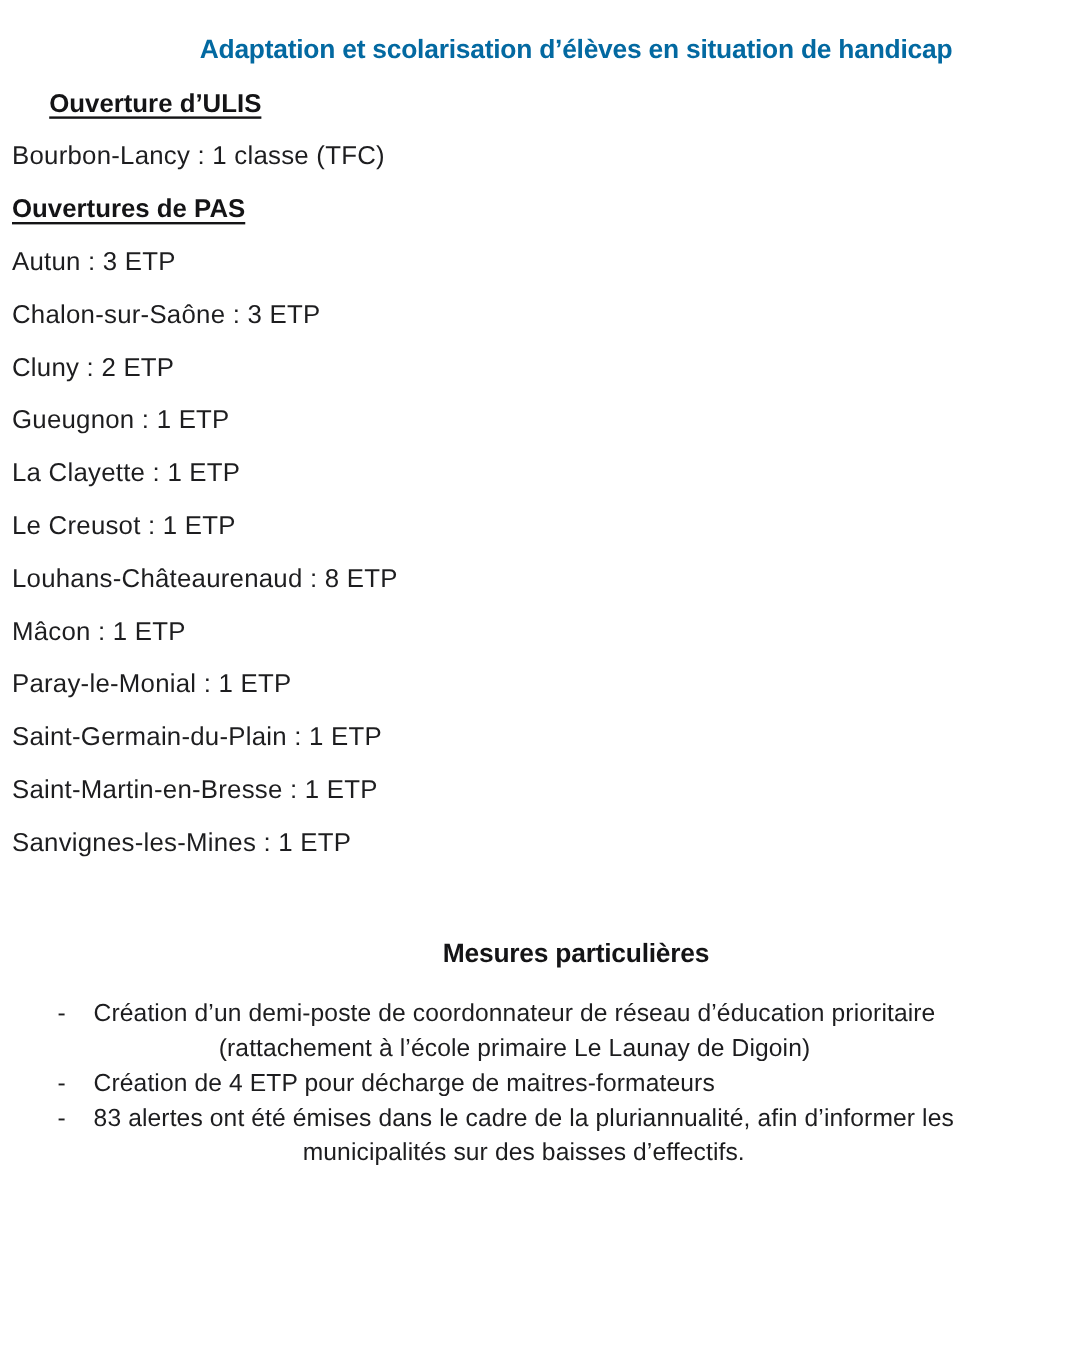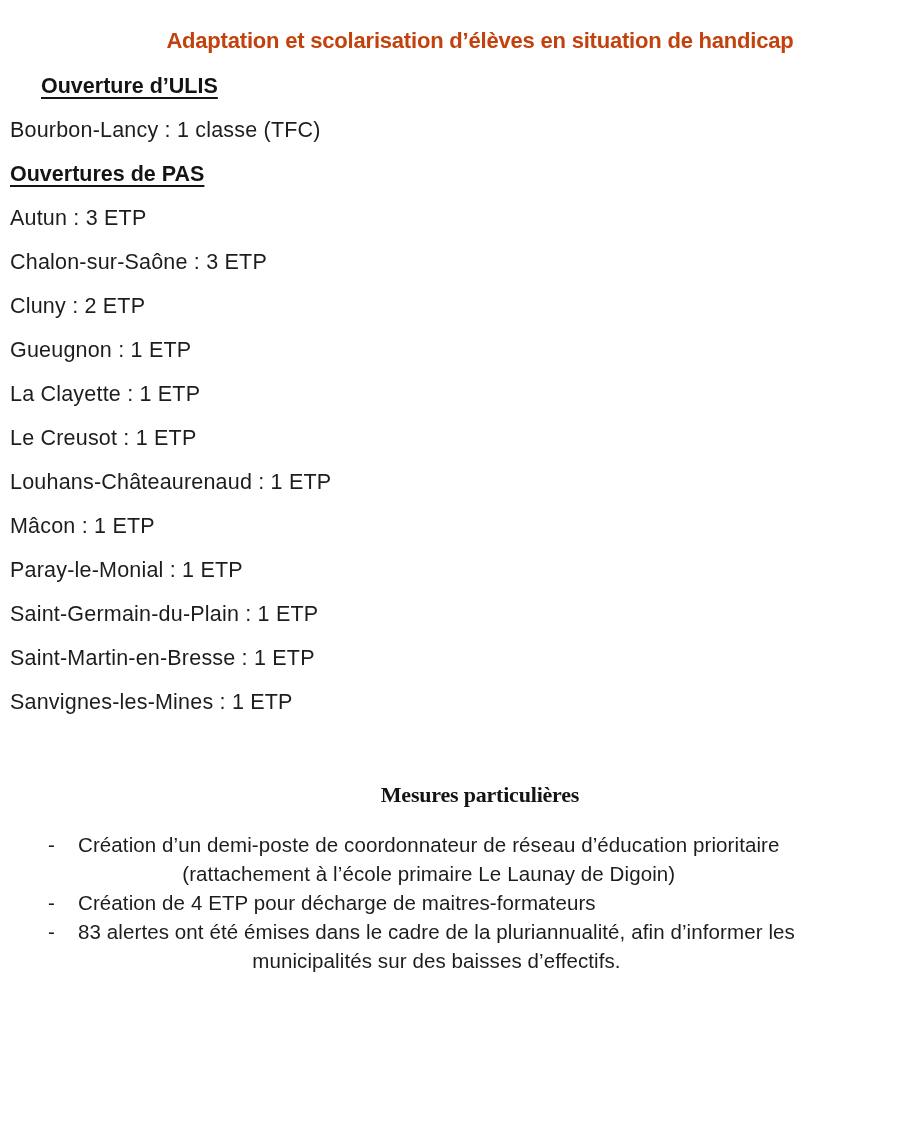--- a/index.html
+++ b/index.html
@@ -12,21 +12,21 @@
     font-family: "Liberation Sans", sans-serif;
     color: #1d1d1f;
   }
   .doc-title {
     margin: 28px 0 0 60px;
     text-align: center;
     font-size: 22px;
     line-height: 26px;
     font-weight: bold;
     letter-spacing: -0.2px;
-    color: #c2410c;
+    color: #0369a1;
   }
   .sec-heading {
     margin-left: 10px;
     height: 44px;
     line-height: 44px;
     font-size: 21.5px;
     font-weight: bold;
     color: #141416;
     white-space: pre;
   }
@@ -45,21 +45,20 @@
     white-space: pre;
   }
   .measures-title {
     margin: 58px 0 0 60px;
     text-align: center;
     font-size: 22px;
     line-height: 26px;
     font-weight: bold;
     letter-spacing: -0.2px;
     color: #141416;
-    font-family: Liberation Serif, serif;
   }
   .bullets {
     margin: 22px 10px 0 48px;
     font-size: 20.5px;
     line-height: 29px;
     letter-spacing: 0.1px;
   }
   .bullet { display: flex; align-items: flex-start; }
   .bullet-marker { width: 30px; flex: none; }
   .bullet-text { white-space: pre-wrap; text-align: center; }
@@ -76,21 +75,21 @@
   <div class="entry">Bourbon-Lancy : 1 classe (TFC)</div>
 
   <div class="sec-heading"><span class="u">Ouvertures de PAS</span></div>
 
   <div class="entry">Autun : 3 ETP</div>
   <div class="entry">Chalon-sur-Saône : 3 ETP</div>
   <div class="entry">Cluny : 2 ETP</div>
   <div class="entry">Gueugnon : 1 ETP</div>
   <div class="entry">La Clayette : 1 ETP</div>
   <div class="entry">Le Creusot : 1 ETP</div>
-  <div class="entry">Louhans-Châteaurenaud : 1 ETP</div>
+  <div class="entry">Louhans-Châteaurenaud : 8 ETP</div>
   <div class="entry">Mâcon : 1 ETP</div>
   <div class="entry">Paray-le-Monial : 1 ETP</div>
   <div class="entry">Saint-Germain-du-Plain : 1 ETP</div>
   <div class="entry">Saint-Martin-en-Bresse : 1 ETP</div>
   <div class="entry">Sanvignes-les-Mines : 1 ETP</div>
 
   <div class="measures-title">Mesures particulières</div>
 
   <div class="bullets">
     <div class="bullet">

